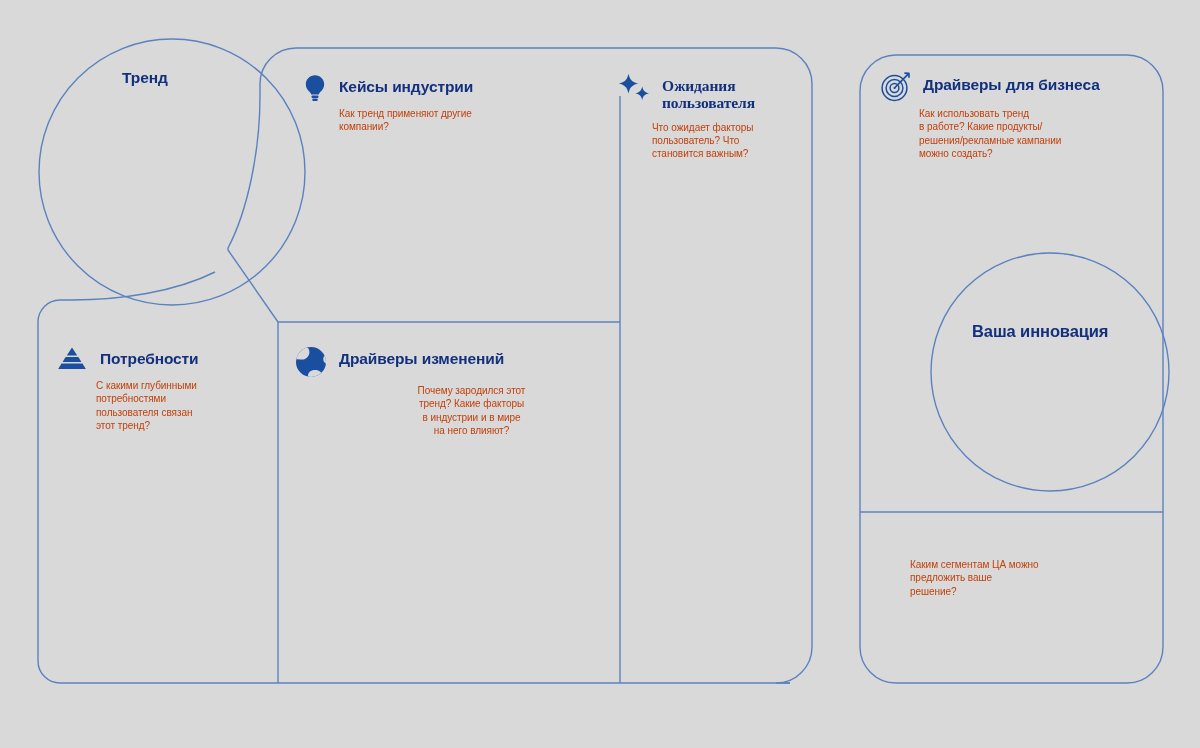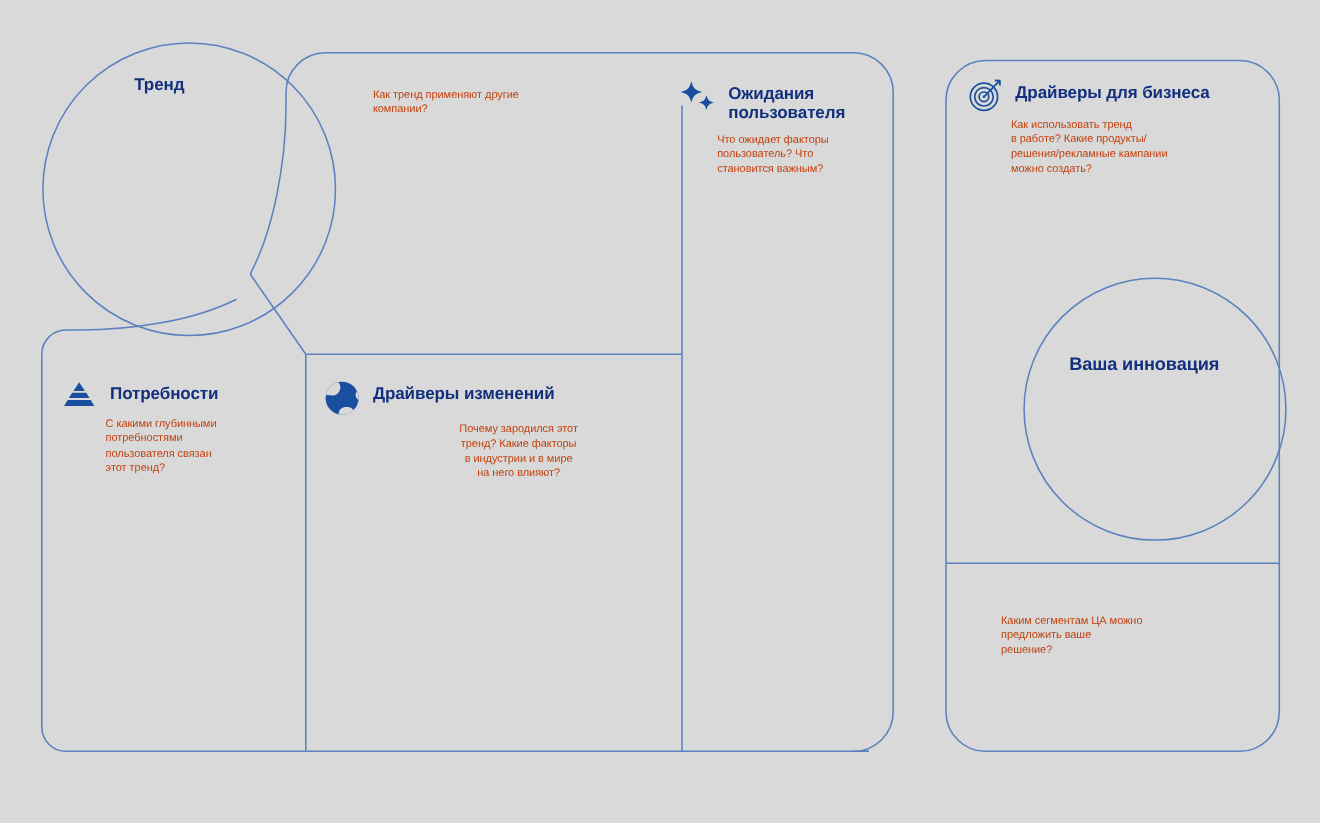--- a/index.html
+++ b/index.html
@@ -135,26 +135,36 @@
   <div class="hit" style="left:860px; top:55px; width:303px; height:457px;"></div>
   <div class="hit" style="left:860px; top:512px; width:303px; height:171px;"></div>
   <div class="hit" style="left:39px; top:39px; width:266px; height:266px; border-radius:50%;"></div>
   <div class="hit" style="left:931px; top:253px; width:238px; height:238px; border-radius:50%;"></div>
 
   <div class="circle-label" style="left:122px; top:69px;">Тренд</div>
 
   <div class="circle-label" style="left:972px; top:322px; font-size:16.5px;">Ваша инновация</div>
 
   <div class="block" style="left:300px; top:76px; width:290px;">
+    <div class="block-head">
+      <span class="icon-wrap">
+        <svg width="24" height="28" viewBox="0 0 24 28" aria-hidden="true">
+          <path d="M12 1.2c-5.1 0-9.2 4-9.2 9 0 3.6 2 5.9 3.7 7.6 1 1 1.6 1.8 1.8 2.6h7.4c.2-.8.8-1.6 1.8-2.6 1.7-1.7 3.7-4 3.7-7.6 0-5-4.1-9-9.2-9z" fill="#1a4fa0"></path>
+          <rect x="8.6" y="21.6" width="6.8" height="2.3" rx="0.6" fill="#1a4fa0"></rect>
+          <rect x="9.3" y="24.6" width="5.4" height="2.5" rx="1" fill="#1a4fa0"></rect>
+        </svg>
+      </span>
+      <span class="block-title">Кейсы индустрии</span>
+    </div>
     <div class="block-desc desc-indent-39">Как тренд применяют другие
 компании?</div>
   </div>
 
   <div class="block" style="left:614px; top:74px; width:200px;">
-    <div class="block-head" style="gap:6px;">
+    <div class="block-head" style="gap:6px;font-family:Liberation Serif, serif;">
       <span class="icon-wrap" style="width:42px;height:34px;margin-top:-1px;">
         <svg width="42" height="34" viewBox="0 0 42 34" aria-hidden="true">
           <path d="M14.5 0.8 c1.5 6.2 3.6 8.3 9.8 9.8 -6.2 1.5 -8.3 3.6 -9.8 9.8 -1.5 -6.2 -3.6 -8.3 -9.8 -9.8 6.2 -1.5 8.3 -3.6 9.8 -9.8 z" fill="#1a4fa0"></path>
           <path d="M28.2 13.4 c1.05 4.35 2.5 5.8 6.85 6.85 -4.35 1.05 -5.8 2.5 -6.85 6.85 -1.05 -4.35 -2.5 -5.8 -6.85 -6.85 4.35 -1.05 5.8 -2.5 6.85 -6.85 z" fill="#1a4fa0"></path>
         </svg>
       </span>
       <span class="block-title" style="padding-top:3px;">Ожидания
 пользователя</span>
     </div>
     <div class="block-desc" style="margin-left:38px; margin-top:9px;">Что ожидает факторы

